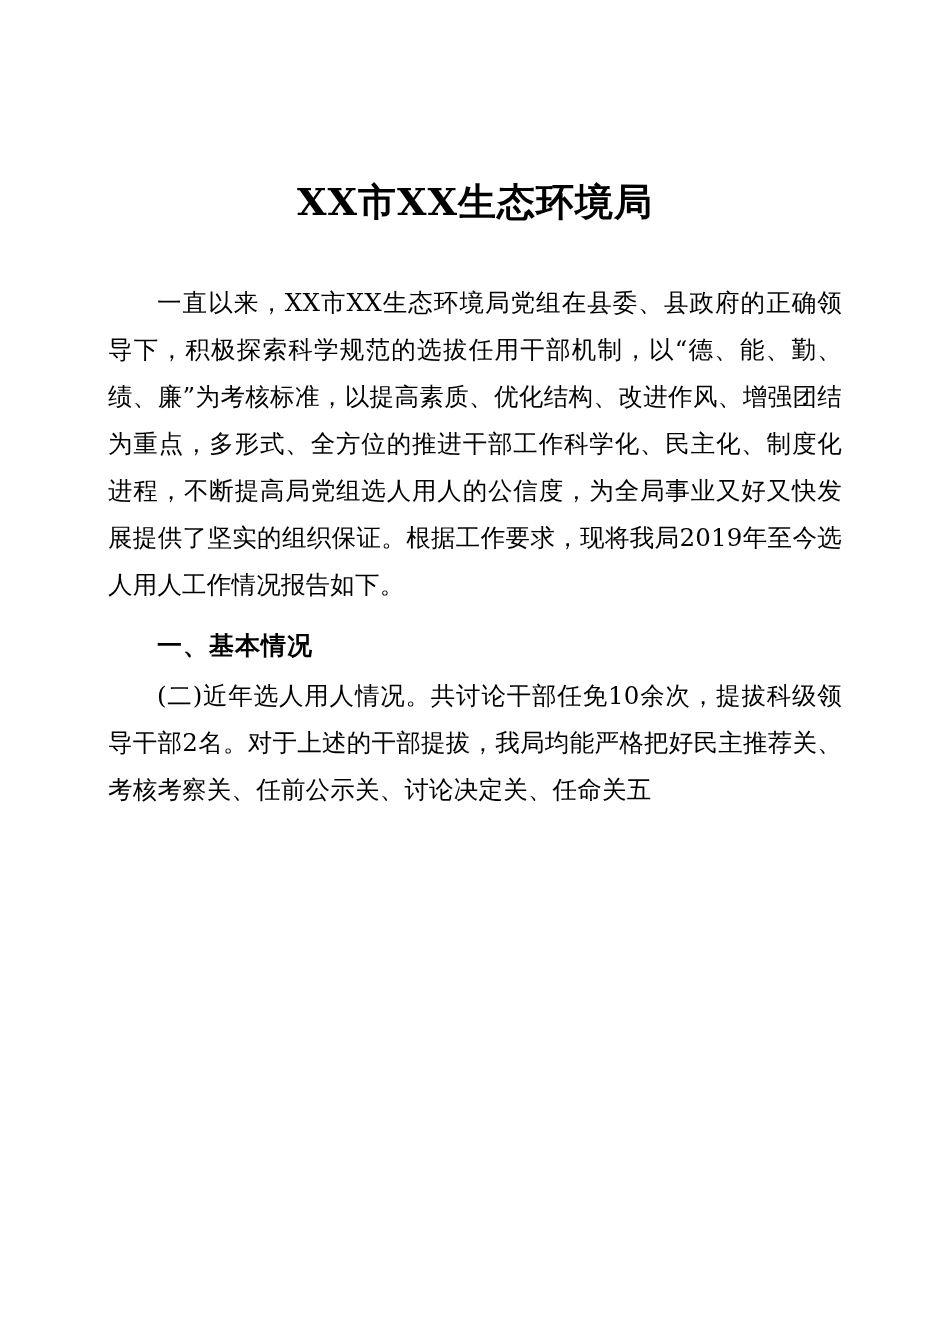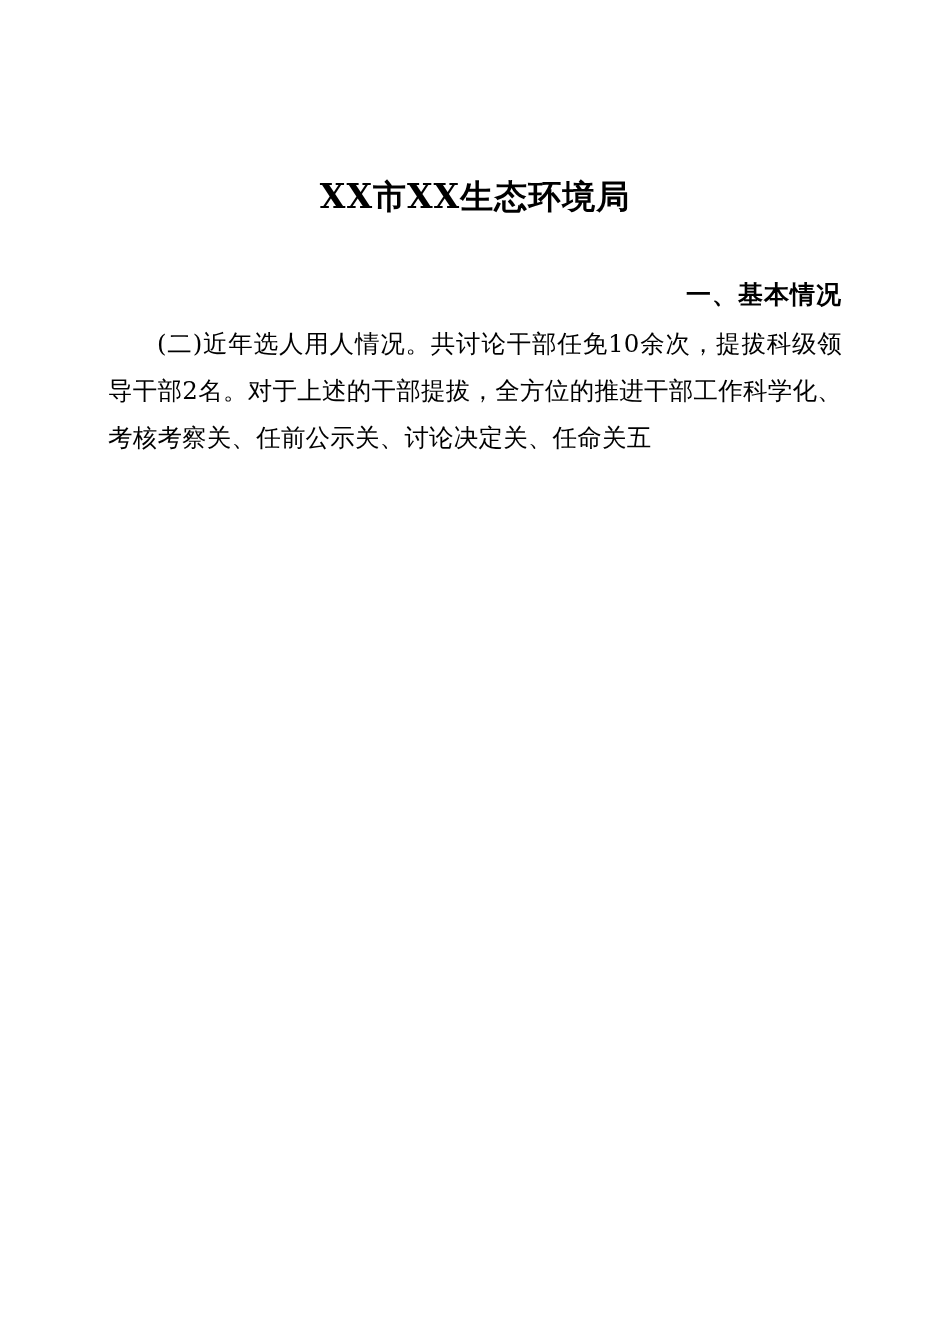--- a/index.html
+++ b/index.html
@@ -19,21 +19,21 @@
     width: 950px;
     height: 1344px;
     background: #ffffff;
     box-sizing: border-box;
     padding: 170px 108px 0 108px;
   }
   .doc-title {
     text-align: center;
     font-family: "DejaVu Serif", "Liberation Serif", serif;
     font-weight: bold;
-    font-size: 33px;
+    font-size: 38px;
     line-height: 1.66;
     letter-spacing: 0.5px;
     margin: 0 0 46px 0;
   }
   .doc-title .line {
     display: block;
     white-space: nowrap;
   }
   .doc-title .line.l1 {
     letter-spacing: 1px;
@@ -49,36 +49,36 @@
     font-family: "DejaVu Serif", "Liberation Serif", serif;
   }
   h2.section-head {
     margin: 14px 0 2px 0;
     font-size: 25px;
     line-height: 1.9;
     font-weight: bold;
     text-indent: 49px;
     letter-spacing: 1px;
     font-family: "DejaVu Sans", "Liberation Sans", sans-serif;
-    text-align: right;
   }
   .clip {
     overflow: hidden;
     max-height: 980px;
   }
 </style>
 </head>
 <body>
 
 <div class="page">
 
   <div class="doc-title">
     <span class="line l1">XX市XX生态环境局</span>
   </div>
 
+  <p class="body-par">一直以来，XX市XX生态环境局党组在县委、县政府的正确领导下，积极探索科学规范的选拔任用干部机制，以“德、能、勤、绩、廉”为考核标准，以提高素质、优化结构、改进作风、增强团结为重点，多形式、全方位的推进干部工作科学化、民主化、制度化进程，不断提高局党组选人用人的公信度，为全局事业又好又快发展提供了坚实的组织保证。根据工作要求，现将我局2019年至今选人用人工作情况报告如下。</p>
 
   <h2 class="section-head">一、基本情况</h2>
 
   <div class="clip">
-    <p class="body-par">(二)近年选人用人情况。共讨论干部任免10余次，提拔科级领导干部2名。对于上述的干部提拔，全方位的推进干部工作科学化、考核考察关、任前公示关、讨论决定关、任命关五</p>
+    <p class="body-par">(二)近年选人用人情况。共讨论干部任免10余次，提拔科级领导干部2名。对于上述的干部提拔，我局均能严格把好民主推荐关、考核考察关、任前公示关、讨论决定关、任命关五</p>
   </div>
 
 </div>
 
 </body></html>

